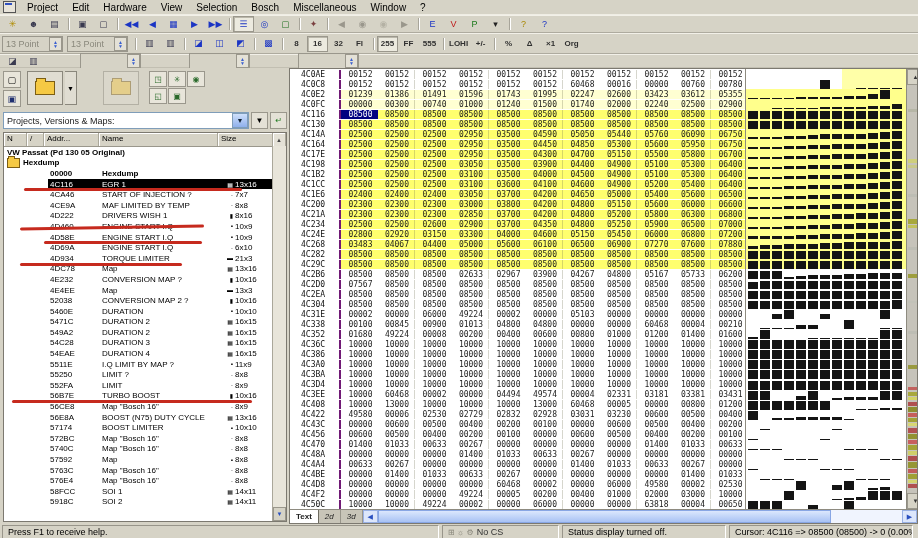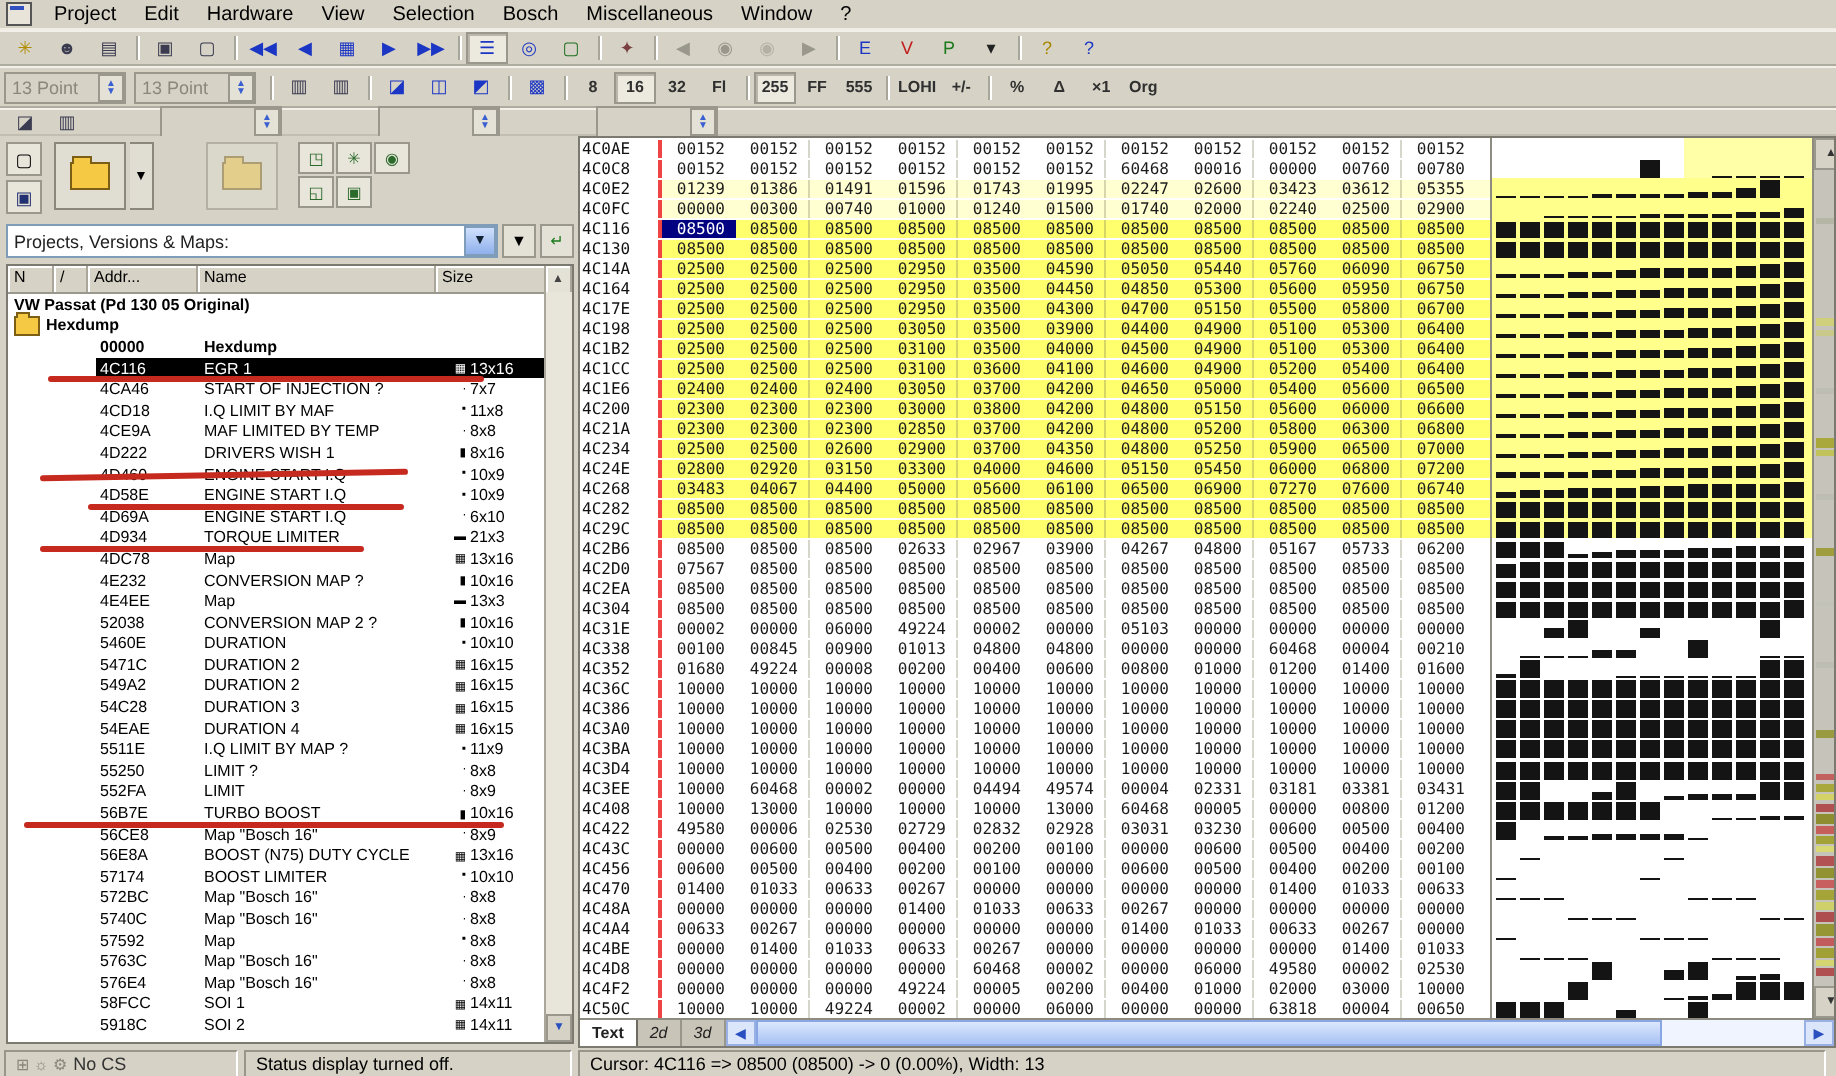--- a/index.html
+++ b/index.html
@@ -60,21 +60,21 @@
   .trow.sel{background:linear-gradient(90deg,#fff 44px,#000 44px);color:#fff}
   .rmark{position:absolute;height:3px;background:#c62a1e;bottom:-2px;z-index:6;border-radius:2px}
   .rmark.mid{bottom:3px;transform:rotate(-1deg)}
   .tvscroll{position:absolute;right:0;top:13px;bottom:0;width:13px;background:#e8e5da;border-left:1px solid #aaa79a}
   .tvscroll .dn{position:absolute;bottom:0;left:0;right:0;height:12px;background:#d6d3c6;border:1px solid #9a978c;font-size:6px;color:#2a50c0;display:flex;align-items:center;justify-content:center}
   
   .right-stack{flex:1;display:flex;flex-direction:column;border:1px solid #7c7970;background:#fff;overflow:hidden}
   .hexwrap{flex:1;display:flex;overflow:hidden}
   .hexpane{width:455px;flex:none;font-family:"DejaVu Sans Mono",monospace;font-size:8px;background:#fff;overflow:hidden}
   .hrow{display:flex;height:10.02px;align-items:center}
-  .haddr{width:38px;padding-left:1px;flex:none;border-right:2px solid #ef4444;color:#111}
+  .haddr{width:38px;padding-left:11px;flex:none;border-right:2px solid #701a75;color:#111}
   .hcell{width:31.5px;flex:none;text-align:right;padding-right:5px;color:#1c1c1c}
   .hcell:nth-child(odd){border-right:1px solid rgba(120,120,90,.30)}
   .hl1{background:#ffffd2}.hl2{background:#ffff6e}
   .selcell{background:#000080!important;color:#fff!important}
   .preview{width:160px;flex:none;border-left:1px solid #8e8b80;background:#fff;overflow:hidden}
   .prow{height:10.02px;display:flex;align-items:flex-end;padding:0 2px;gap:2px}
   .pbar{width:10px;background:#141414;flex:none}
   
   .vscroll{width:17px;flex:none;background:#c6c3ba;border-left:1px solid #8e8b80;position:relative}
   .sarr{position:absolute;left:0;right:0;height:14px;background:#d6d3c6;border:1px solid #9a978c;display:flex;align-items:center;justify-content:center;font-size:6px;color:#333}
@@ -372,26 +372,20 @@
             <div class="sz">13x16</div>
             <div class="rmark" style="left: 20px; width: 218px;"></div>
           </div>
           <div class="trow">
             <div class="a">4CA46</div>
             <div class="nm">START OF INJECTION ?</div>
             <div class="g">∙</div>
             <div class="sz">7x7</div>
           </div>
           <div class="trow">
-            <div class="a">4CD18</div>
-            <div class="nm">I.Q LIMIT BY MAF</div>
-            <div class="g">▪</div>
-            <div class="sz">11x8</div>
-          </div>
-          <div class="trow">
             <div class="a">4CE9A</div>
             <div class="nm">MAF LIMITED BY TEMP</div>
             <div class="g">∙</div>
             <div class="sz">8x8</div>
           </div>
           <div class="trow">
             <div class="a">4D222</div>
             <div class="nm">DRIVERS WISH 1</div>
             <div class="g">▮</div>
             <div class="sz">8x16</div>
@@ -832,21 +826,21 @@
             <div class="hcell hl2">03483</div>
             <div class="hcell hl2">04067</div>
             <div class="hcell hl2">04400</div>
             <div class="hcell hl2">05000</div>
             <div class="hcell hl2">05600</div>
             <div class="hcell hl2">06100</div>
             <div class="hcell hl2">06500</div>
             <div class="hcell hl2">06900</div>
             <div class="hcell hl2">07270</div>
             <div class="hcell hl2">07600</div>
-            <div class="hcell hl2">06740</div>
+            <div class="hcell hl2">07880</div>
             <div class="hcell hl2">08200</div>
           </div>
           <div class="hrow">
             <div class="haddr">4C282</div>
             <div class="hcell hl2">08500</div>
             <div class="hcell hl2">08500</div>
             <div class="hcell hl2">08500</div>
             <div class="hcell hl2">08500</div>
             <div class="hcell hl2">08500</div>
             <div class="hcell hl2">08500</div>
@@ -1939,19 +1933,20 @@
       <div class="hsbtn">◀</div>
       <div class="hstrack">
           <div class="hsthumb"></div>
         </div>
       <div class="hsbtn">▶</div>
     </div>
   </div>
 </div>
 
 <div class="statusbar">
+  <div class="seg s1">Press F1 to receive help.</div>
   <div class="seg s2">
     <span class="sic" id="csicons">⊞ ☼ ⚙</span>
     <span>No CS</span>
   </div>
   <div class="seg s3">Status display turned off.</div>
   <div class="seg s4">Cursor: 4C116 =&gt; 08500 (08500) -&gt; 0 (0.00%), Width: 13</div>
 </div>
 
 </body></html>

